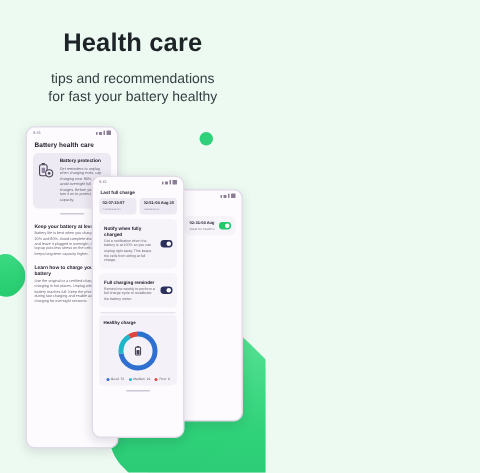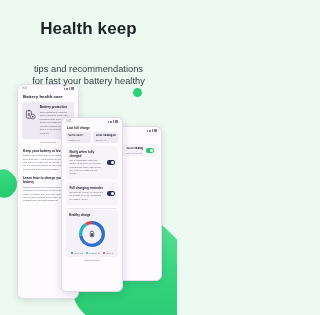--- a/index.html
+++ b/index.html
@@ -33,21 +33,21 @@
   }
   #deco-diamond-soft {
     right:-52px; bottom:-60px; width:120px; height:120px;
     background:rgba(86,226,150,.32);
     border-radius:34px; transform:rotate(45deg);
   }
 
   
   #header { position:absolute; left:0; top:0; width:177px; padding-top:19px; text-align:center; z-index:5; }
   #page-title { font-size:17px; font-weight:700; color:#1d2326; letter-spacing:.1px; }
-  #page-subtitle { margin-top:24px; font-size:9.3px; line-height:12.4px; color:#343c40; }
+  #page-subtitle { margin-top:7px; font-size:9.3px; line-height:12.4px; color:#343c40; }
 
   
   .phone {
     position:absolute; background:#fdfbfe; overflow:hidden;
     border-radius:6px; border:.6px solid #e3dce8;
   }
   #phone-left   { left:17px;  top:84px;  width:62px;  height:215px; z-index:3;
                   box-shadow:0 2px 7px rgba(40,30,60,.13); }
   #phone-middle { left:61px;  top:117px; width:62px;  height:175px; z-index:4;
                   box-shadow:0 2px 8px rgba(40,30,60,.15); }
@@ -101,21 +101,21 @@
 </style>
 </head>
 <body>
 
 <div class="deco" id="deco-diamond-soft"></div>
 <div class="deco" id="deco-diamond"></div>
 <div class="deco" id="deco-blob-left"></div>
 <div class="deco" id="deco-dot-top"></div>
 
 <div id="header">
-  <div id="page-title">Health keep</div>
+  <div id="page-title">Health care</div>
   <div id="page-subtitle">
     <span>tips and recommendations</span><br>
     <span>for fast your battery healthy</span>
   </div>
 </div>
 
 <div class="phone" id="phone-left">
   <div class="statusbar">
     <span>9:41</span>
     <span class="sb-icons">

